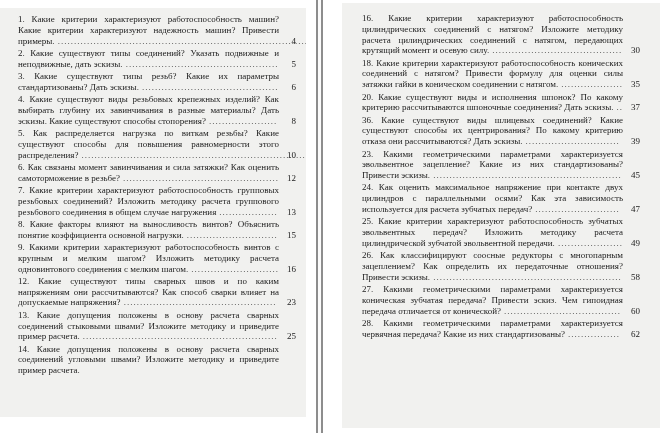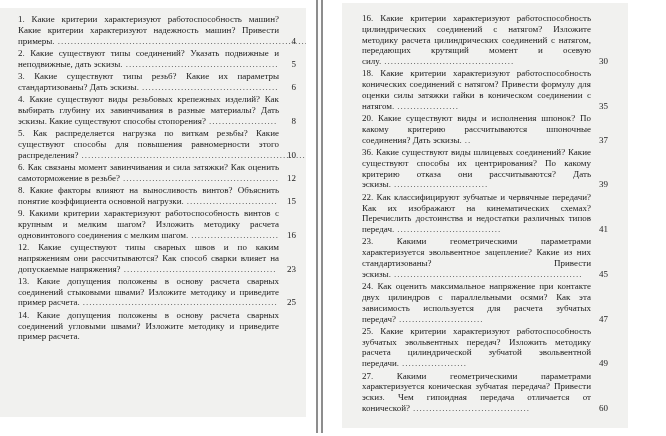--- a/index.html
+++ b/index.html
@@ -20,21 +20,21 @@
     font-size: 9px;
     line-height: 10.8px;
   }
   .page-left {
     left: 0; top: 8px;
     width: 306px; height: 409px;
     padding: 6px 10px 0 18px;
   }
   .page-right {
     left: 342px; top: 3px;
-    width: 286px; height: 425px;
+    width: 318px; height: 425px;
     padding: 10px 20px 16px 20px;
   }
   .spine {
     position: absolute;
     left: 316px; top: 0;
     width: 3px; height: 433px;
     background: #fbfbfb;
     border-left: 2px solid #8d8d8d;
     border-right: 2px solid #8d8d8d;
   }
@@ -62,31 +62,33 @@
 <body>
 
 <div class="stage">
   <div class="page page-left">
       <div class="entry"><span class="t">1. Какие критерии характеризуют работоспособность машин? Какие критерии характеризуют надежность машин? Привести примеры.</span><span class="leader">...........................................................................................................................................................................................................................................................................................................</span><span class="p">4</span></div>
       <div class="entry"><span class="t">2. Какие существуют типы соединений? Указать подвижные и неподвижные, дать эскизы.</span><span class="leader">...............................................</span><span class="p">5</span></div>
       <div class="entry"><span class="t">3. Какие существуют типы резьб? Какие их параметры стандартизованы? Дать эскизы.</span><span class="leader">..........................................</span><span class="p">6</span></div>
       <div class="entry"><span class="t">4. Какие существуют виды резьбовых крепежных изделий? Как выбирать глубину их завинчивания в разные материалы? Дать эскизы. Какие существуют способы стопорения?</span><span class="leader">.....................</span><span class="p">8</span></div>
       <div class="entry"><span class="t">5. Как распределяется нагрузка по виткам резьбы? Какие существуют способы для повышения равномерности этого распределения?</span><span class="leader">...........................................................................................................................................................................................................................................................................................................</span><span class="p">10</span></div>
       <div class="entry"><span class="t">6. Как связаны момент завинчивания и сила затяжки? Как оценить самоторможение в резьбе?</span><span class="leader">................................................</span><span class="p">12</span></div>
+      <div class="entry"><span class="t">7. Какие критерии характеризуют работоспособность групповых резьбовых соединений? Изложить методику расчета группового резьбового соединения в общем случае нагружения</span><span class="leader">..................</span><span class="p">13</span></div>
       <div class="entry"><span class="t">8. Какие факторы влияют на выносливость винтов? Объяснить понятие коэффициента основной нагрузки.</span><span class="leader">............................</span><span class="p">15</span></div>
       <div class="entry"><span class="t">9. Какими критерии характеризуют работоспособность винтов с крупным и мелким шагом? Изложить методику расчета одновинтового соединения с мелким шагом.</span><span class="leader">...........................</span><span class="p">16</span></div>
       <div class="entry"><span class="t">12. Какие существуют типы сварных швов и по каким напряжениям они рассчитываются? Как способ сварки влияет на допускаемые напряжения?</span><span class="leader">...............................................</span><span class="p">23</span></div>
       <div class="entry"><span class="t">13. Какие допущения положены в основу расчета сварных соединений стыковыми швами? Изложите методику и приведите пример расчета.</span><span class="leader">............................................................</span><span class="p">25</span></div>
       <div class="entry"><span class="t">14. Какие допущения положены в основу расчета сварных соединений угловыми швами? Изложите методику и приведите пример расчета.</span></div>
     </div>
   <div class="spine"></div>
   <div class="page page-right">
       <div class="entry"><span class="t">16. Какие критерии характеризуют работоспособность цилиндрических соединений с натягом? Изложите методику расчета цилиндрических соединений с натягом, передающих крутящий момент и осевую силу.</span><span class="leader">........................................</span><span class="p">30</span></div>
       <div class="entry"><span class="t">18. Какие критерии характеризуют работоспособность конических соединений с натягом? Привести формулу для оценки силы затяжки гайки в коническом соединении с натягом.</span><span class="leader">...................</span><span class="p">35</span></div>
       <div class="entry"><span class="t">20. Какие существуют виды и исполнения шпонок? По какому критерию рассчитываются шпоночные соединения? Дать эскизы.</span><span class="leader">..</span><span class="p">37</span></div>
       <div class="entry"><span class="t">36. Какие существуют виды шлицевых соединений? Какие существуют способы их центрирования? По какому критерию отказа они рассчитываются? Дать эскизы.</span><span class="leader">.............................</span><span class="p">39</span></div>
-      <div class="entry"><span class="t">22. Как классифицируют зубчатые и червячные передачи? Как их изображают на кинематических схемах? Перечислить достоинства и недостатки различных типов передач.</span><span class="leader">................................</span><span class="p">41</span></div>
       <div class="entry"><span class="t">23. Какими геометрическими параметрами характеризуется эвольвентное зацепление? Какие из них стандартизованы? Привести эскизы.</span><span class="leader">..........................................................</span><span class="p">45</span></div>
       <div class="entry"><span class="t">24. Как оценить максимальное напряжение при контакте двух цилиндров с параллельными осями? Как эта зависимость используется для расчета зубчатых передач?</span><span class="leader">..........................</span><span class="p">47</span></div>
       <div class="entry"><span class="t">25. Какие критерии характеризуют работоспособность зубчатых эвольвентных передач? Изложить методику расчета цилиндрической зубчатой эвольвентной передачи.</span><span class="leader">....................</span><span class="p">49</span></div>
+      <div class="entry"><span class="t">26. Как классифицируют соосные редукторы с многопарным зацеплением? Как определить их передаточные отношения? Привести эскизы.</span><span class="leader">..........................................................</span><span class="p">58</span></div>
       <div class="entry"><span class="t">27. Какими геометрическими параметрами характеризуется коническая зубчатая передача? Привести эскиз. Чем гипоидная передача отличается от конической?</span><span class="leader">....................................</span><span class="p">60</span></div>
+      <div class="entry"><span class="t">28. Какими геометрическими параметрами характеризуется червячная передача? Какие из них стандартизованы?</span><span class="leader">................</span><span class="p">62</span></div>
     </div>
 </div>
 
 </body></html>

